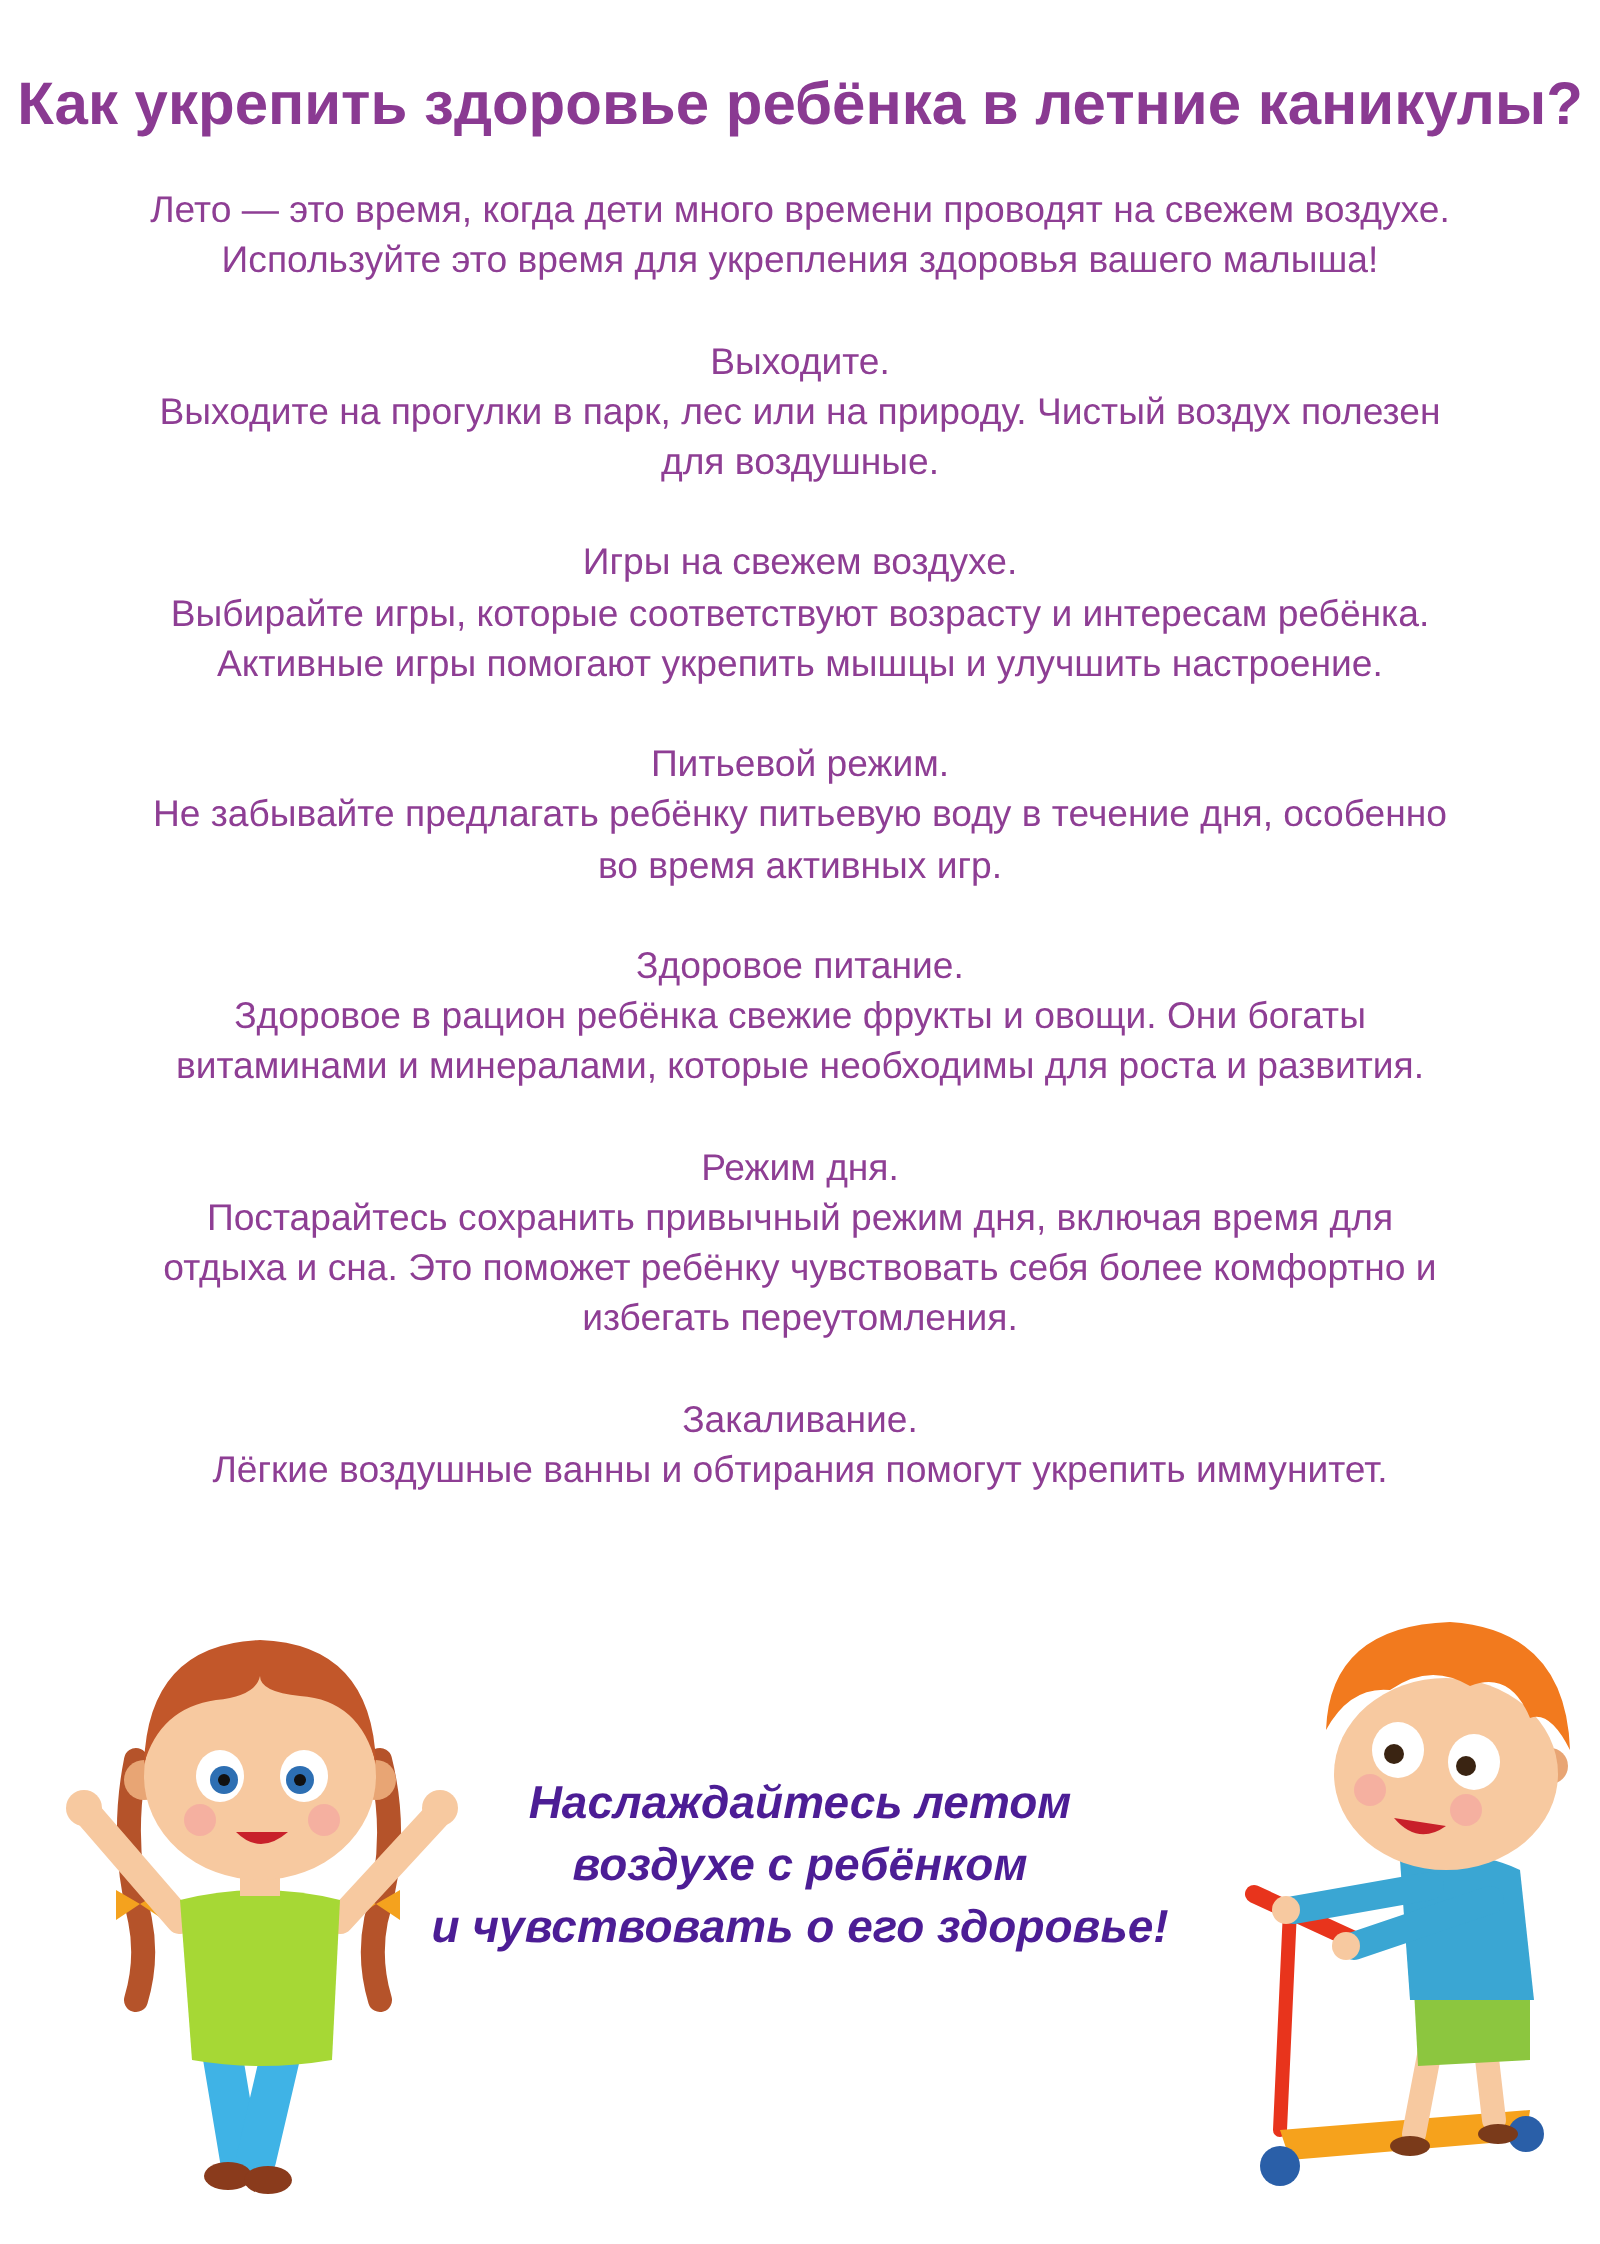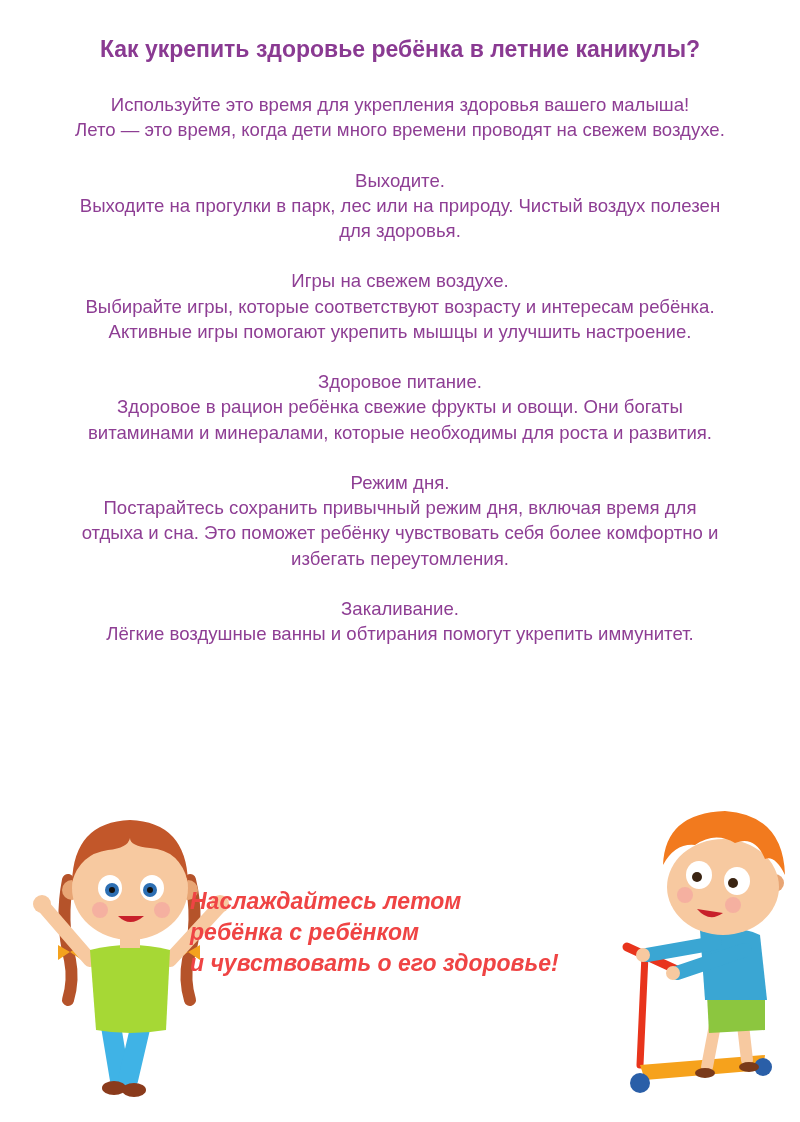--- a/index.html
+++ b/index.html
@@ -2,55 +2,60 @@
 <html><head>
 <meta charset="utf-8">
 <style>
   html, body { margin: 0; padding: 0; }
   body {
     width: 800px; height: 1122px; background: #ffffff; position: relative; overflow: hidden;
     font-family: "Liberation Sans", sans-serif; color: #8e3e94;
   }
   .title {
     position: absolute; top: 36px; left: 0; width: 800px; text-align: center;
-    font-size: 23px; font-weight: bold; color: #8a3a92; letter-spacing: 0;
+    font-size: 30px; font-weight: bold; color: #8a3a92; letter-spacing: 0;
   }
   .body-text {
     position: absolute; top: 92px; left: 0; width: 800px; text-align: center;
     font-size: 18.6px; line-height: 25.2px; color: #8e3e94;
   }
   .para { margin: 0 0 25.2px 0; }
   .para span { display: block; }
   .closing {
-    position: absolute; top: 886px; left: 190px; width: 420px; text-align: left;
-    font-size: 23px; line-height: 31px; font-style: italic; font-weight: bold; color: #ef4444;
+    position: absolute; top: 886px; left: 190px; width: 420px; text-align: center;
+    font-size: 23px; line-height: 31px; font-style: italic; font-weight: bold; color: #4c1d95;
   }
   .closing span { display: block; }
   .girl { position: absolute; left: 30px; top: 800px; width: 200px; height: 300px; }
   .boy { position: absolute; left: 615px; top: 795px; width: 175px; height: 310px; }
 </style>
 </head>
 <body>
 
 <div class="title">Как укрепить здоровье ребёнка в летние каникулы?</div>
 
 <div class="body-text">
   <div class="para">
+    <span>Лето — это время, когда дети много времени проводят на свежем воздухе.</span>
     <span>Используйте это время для укрепления здоровья вашего малыша!</span>
-    <span>Лето — это время, когда дети много времени проводят на свежем воздухе.</span>
   </div>
   <div class="para">
     <span>Выходите.</span>
     <span>Выходите на прогулки в парк, лес или на природу. Чистый воздух полезен</span>
-    <span>для здоровья.</span>
+    <span>для воздушные.</span>
   </div>
   <div class="para">
     <span>Игры на свежем воздухе.</span>
     <span>Выбирайте игры, которые соответствуют возрасту и интересам ребёнка.</span>
     <span>Активные игры помогают укрепить мышцы и улучшить настроение.</span>
+  </div>
+  <div class="para">
+    <span>Питьевой режим.</span>
+    <span>Не забывайте предлагать ребёнку питьевую воду в течение дня, особенно</span>
+    <span>во время активных игр.</span>
   </div>
   <div class="para">
     <span>Здоровое питание.</span>
     <span>Здоровое в рацион ребёнка свежие фрукты и овощи. Они богаты</span>
     <span>витаминами и минералами, которые необходимы для роста и развития.</span>
   </div>
   <div class="para">
     <span>Режим дня.</span>
     <span>Постарайтесь сохранить привычный режим дня, включая время для</span>
     <span>отдыха и сна. Это поможет ребёнку чувствовать себя более комфортно и</span>
@@ -99,21 +104,21 @@
   <circle cx="120" cy="90" r="3" fill="#111"></circle>
 
   <circle cx="70" cy="110" r="8" fill="#f4a0a0" opacity="0.6"></circle>
   <circle cx="132" cy="110" r="8" fill="#f4a0a0" opacity="0.6"></circle>
 
   <path d="M88 116 Q100 128 114 116 Z" fill="#c8202a"></path>
 </svg>
 
 <div class="closing">
   <span>Наслаждайтесь летом</span>
-  <span>ребёнка с ребёнком</span>
+  <span>воздухе с ребёнком</span>
   <span>и чувствовать о его здоровье!</span>
 </div>
 
 <svg class="boy" viewBox="0 0 175 310">
 
   <path d="M30 160 L25 270" stroke="#e8341c" stroke-width="7" stroke-linecap="round"></path>
   <path d="M12 152 L62 175" stroke="#e8341c" stroke-width="9" stroke-linecap="round"></path>
   <path d="M25 270 L150 260 L148 275 L30 285 Z" fill="#f6a21c"></path>
   <circle cx="25" cy="288" r="10" fill="#2a5fa8"></circle>
   <circle cx="148" cy="272" r="9" fill="#2a5fa8"></circle>

